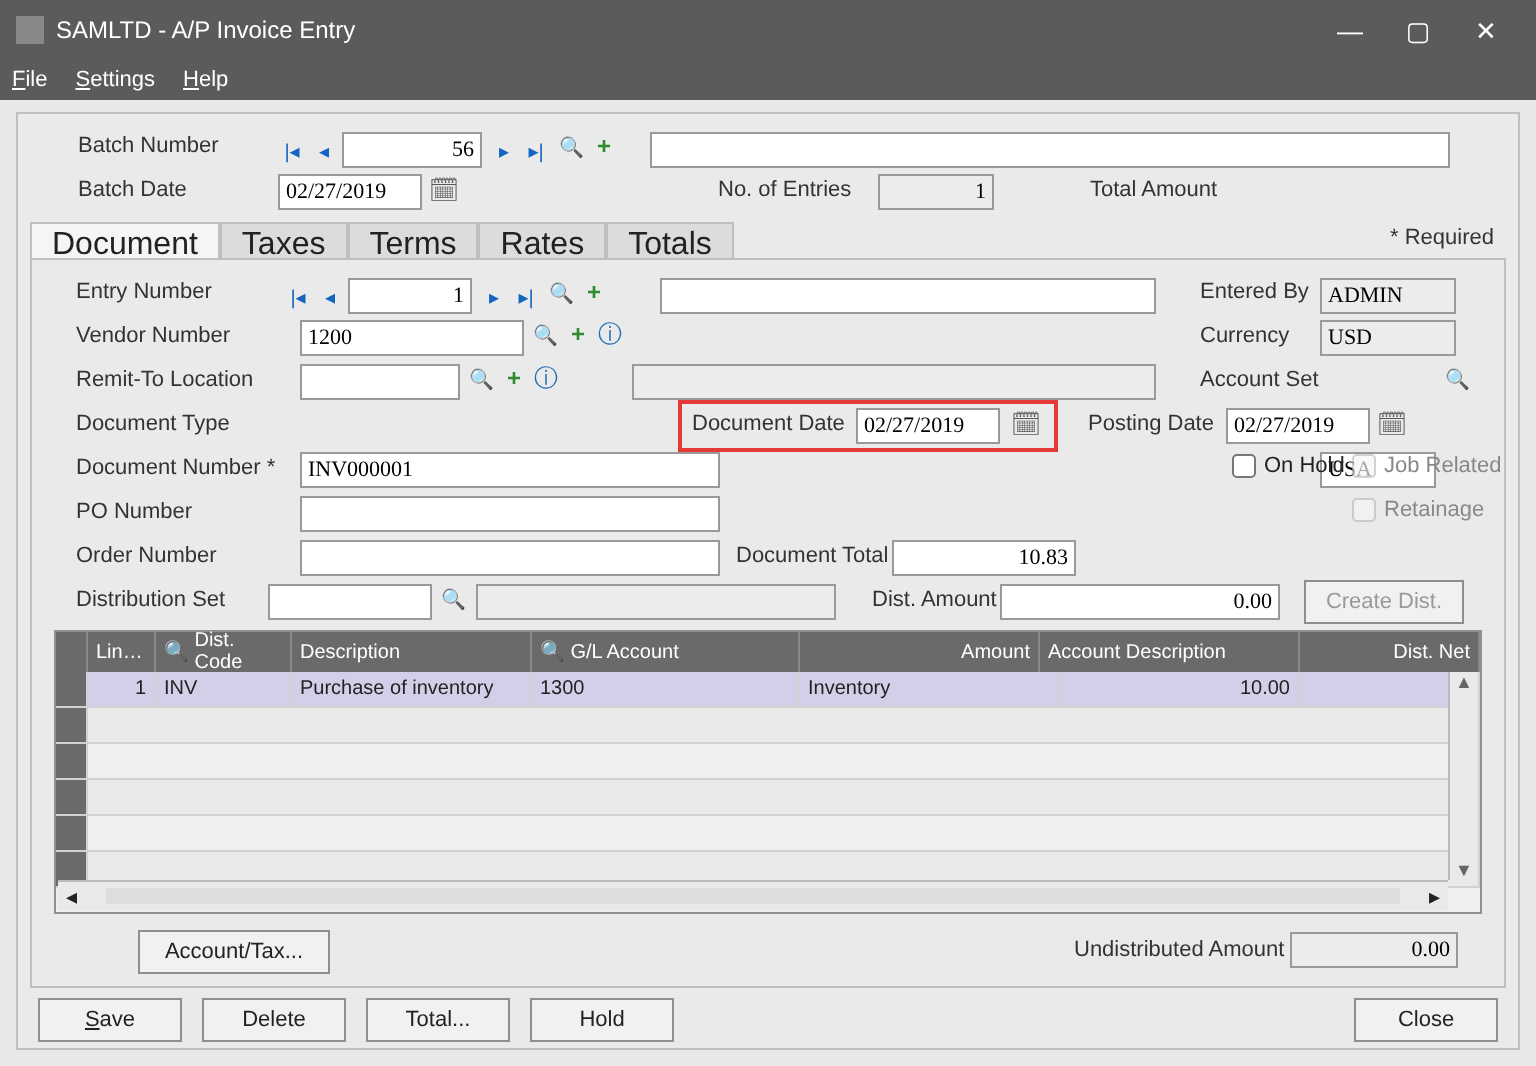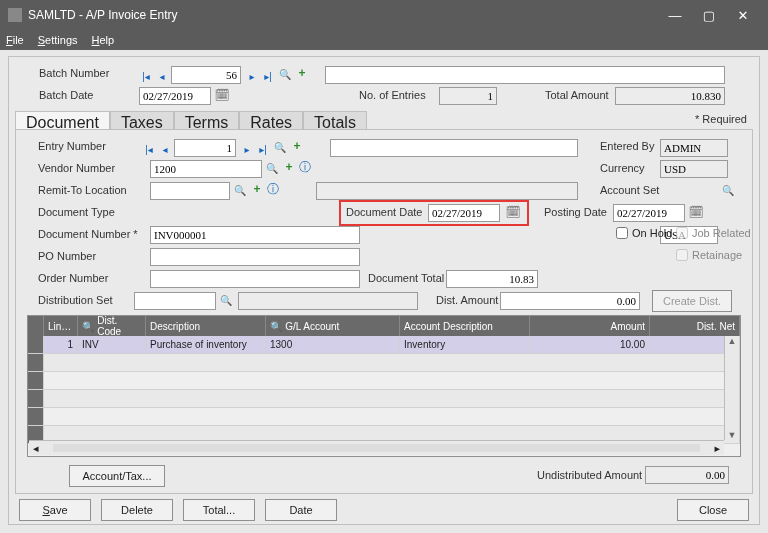--- a/index.html
+++ b/index.html
@@ -71,21 +71,20 @@
   <span class="ico mag gray" style="left:270px; top:10px;"></span>
   <span class="ico green" style="left:286px; top:9px;">+</span>
   <input class="tb" style="left: 316px; top: 9px; width: 400px;" value="">
 
   <label class="fl" style="left:30px; top:32px;">Batch Date</label>
   <input class="tb" style="left: 130px; top: 30px; width: 72px;" value="02/27/2019">
   <span class="ico gray" style="left:206px; top:31px;">🗓</span>
   <label class="fl" style="left:350px; top:32px;">No. of Entries</label>
   <input class="tb ro" style="left: 430px; top: 30px; width: 58px; text-align: right;" value="1">
   <label class="fl" style="left:536px; top:32px;">Total Amount</label>
-  <input class="tb ro" style="left: 606px; top: 30px; width: 110px; text-align: right;" value="10.830">
 
   <label class="fl" style="right:12px; top:56px;">* Required</label>
 
   <div class="tabs" style="left:6px; top:54px;">
     <div class="tab active">Document</div>
     <div class="tab">Taxes</div>
     <div class="tab">Terms</div>
     <div class="tab">Rates</div>
     <div class="tab">Totals</div>
   </div>
@@ -163,22 +162,22 @@
 
   </div>
 
   <div class="grid" style="left:18px; top:258px; right:18px; height:142px;">
     <div class="ghead">
       <div class="gcorner"></div>
       <div style="width:34px;">Lin…</div>
       <div style="width:68px;"><span class="mag"></span>&nbsp;<span>Dist. Code</span></div>
       <div style="width:120px;">Description</div>
       <div style="width:134px;"><span class="mag"></span>&nbsp;<span>G/L Account</span></div>
+      <div style="width:120px; justify-content:flex-end;">Amount</div>
       <div style="width:130px;">Account Description</div>
-      <div style="width:120px; justify-content:flex-end;">Amount</div>
       <div style="flex:1; justify-content:flex-end;">Dist. Net</div>
     </div>
     <div class="grow sel">
       <div style="width:16px; background:#6a6a6a;"></div>
       <div style="width:34px; justify-content:flex-end;">1</div>
       <div style="width:68px;">INV</div>
       <div style="width:120px;">Purchase of inventory</div>
       <div style="width:134px;">1300</div>
       <div style="width:130px;">Inventory</div>
       <div style="width:120px; justify-content:flex-end;">10.00</div>
@@ -215,17 +214,17 @@
         </div>
   </div>
 
   <div class="btn" style="left:18px; top:408px; width:96px;margin-left:42px;">Account/Tax...</div>
   <label class="fl" style="left:528px; top:412px;">Undistributed Amount</label>
   <input class="tb ro" style="left: 636px; top: 409px; width: 84px; text-align: right;" value="0.00">
 
   <div class="btn" style="left:10px; top:442px; width:72px;"><u>S</u>ave</div>
   <div class="btn" style="left:92px; top:442px; width:72px;">Delete</div>
   <div class="btn" style="left:174px; top:442px; width:72px;">Total...</div>
-  <div class="btn" style="left:256px; top:442px; width:72px;">Date</div>
+  <div class="btn" style="left:256px; top:442px; width:72px;">Hold</div>
   <div class="btn" style="right:10px; top:442px; width:72px;">Close</div>
 
 </div>
 </div>
 
 </body></html>

